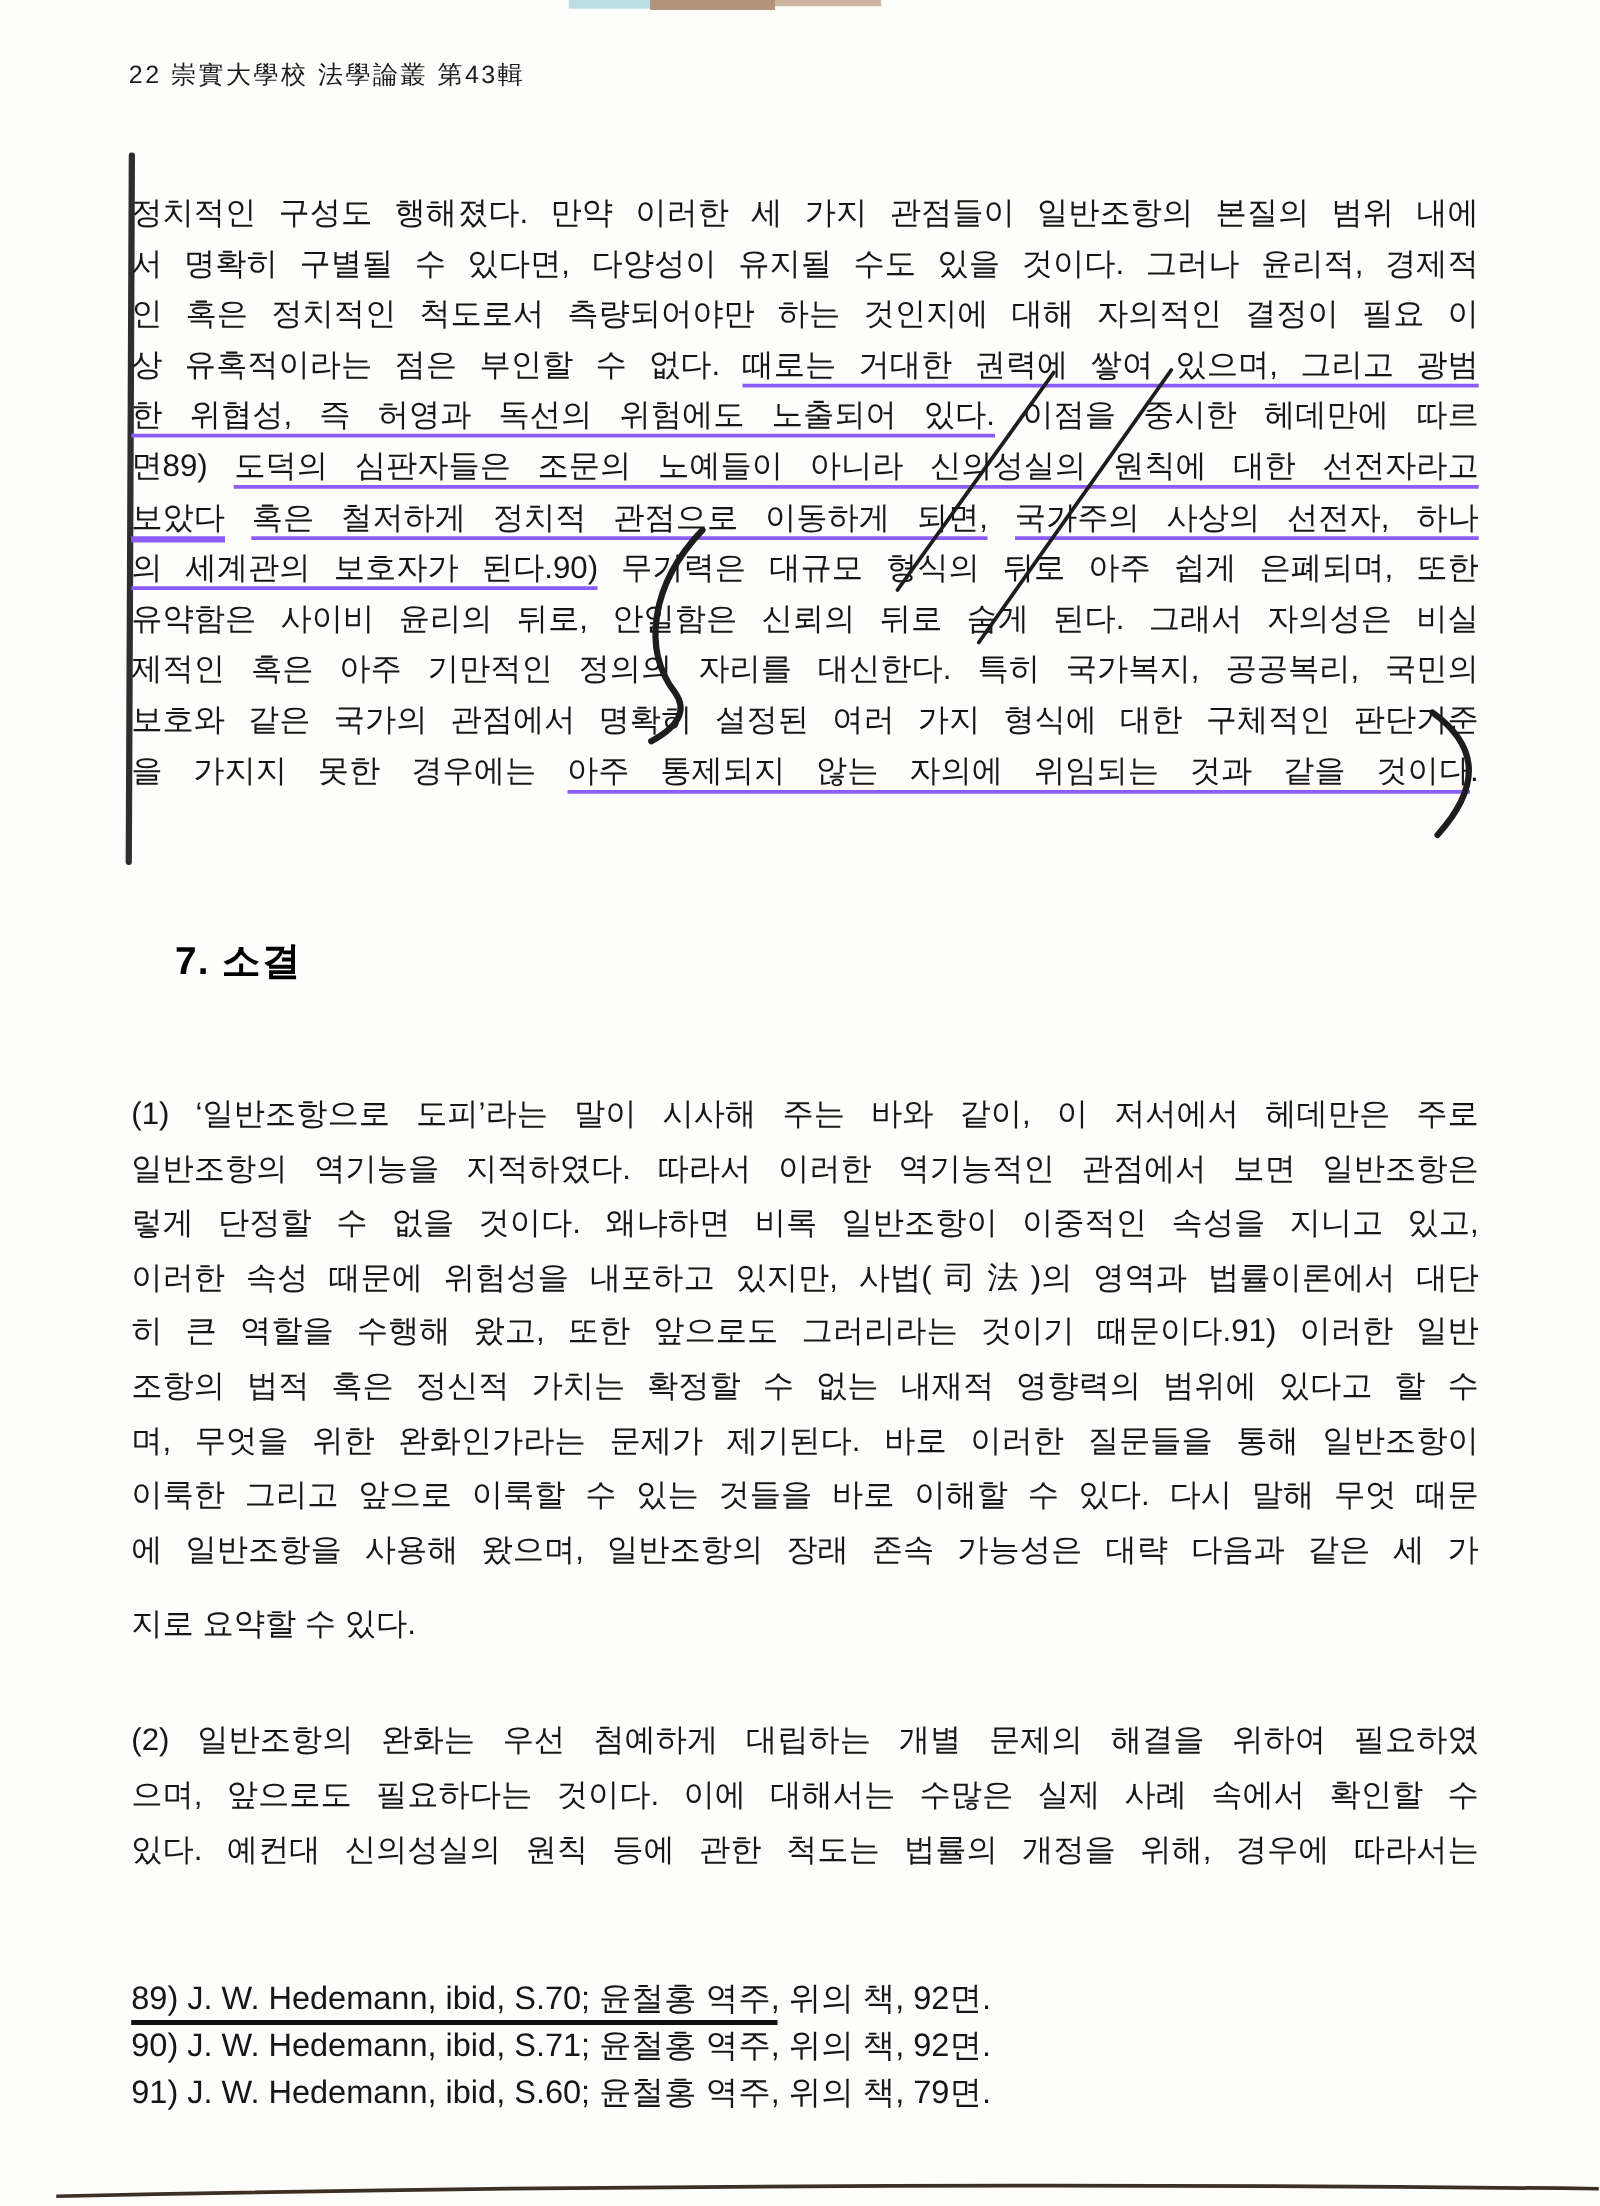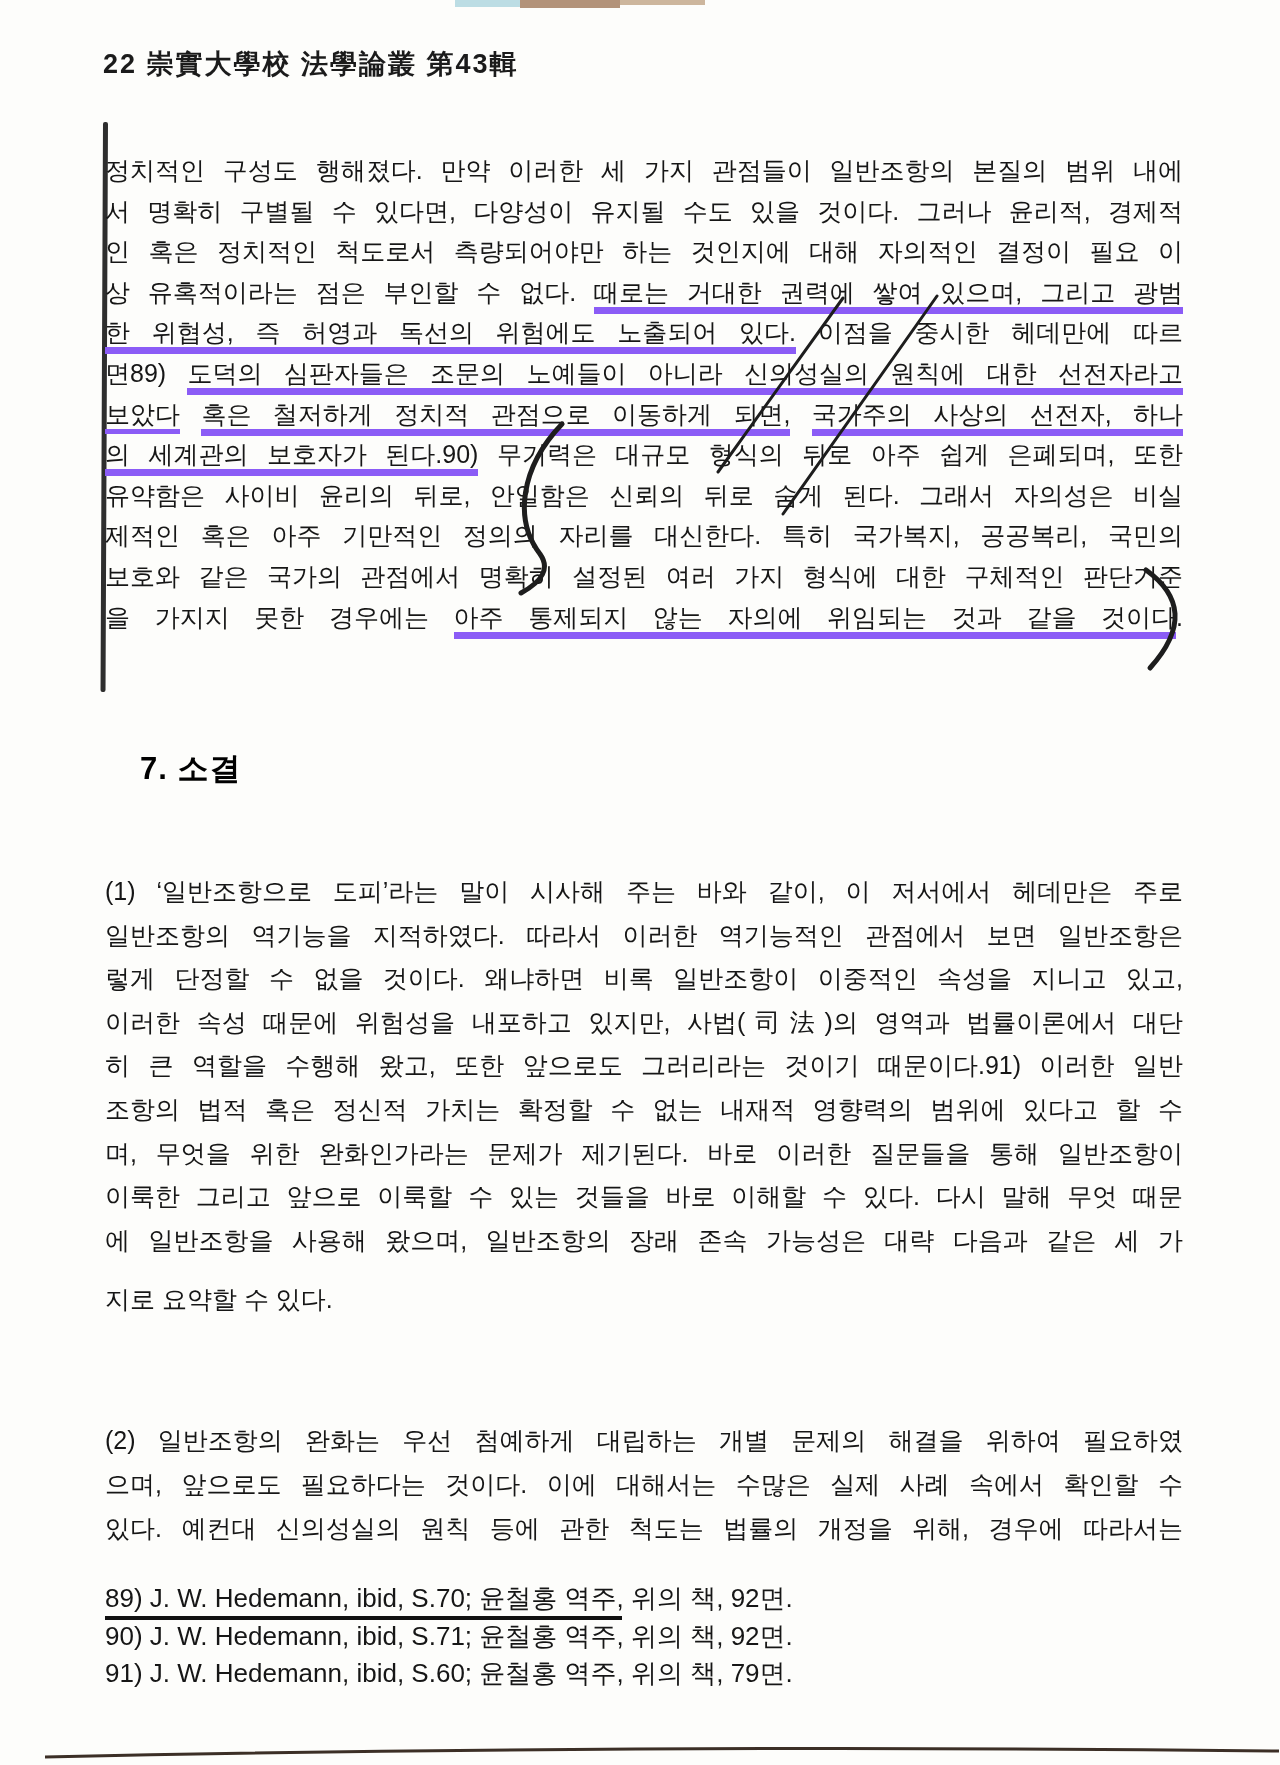--- a/index.html
+++ b/index.html
@@ -5,41 +5,41 @@
   html,body{margin:0;padding:0;}
   body{
     width:1280px;height:1765px;position:relative;overflow:hidden;
     background:#fdfdfb;
     font-family:"Liberation Sans","DejaVu Sans",sans-serif;
     color:#161616;
   }
   .abs{position:absolute;}
   
   #page-header{
-    left:103px;top:46px;font-size:27px;font-weight:bold;letter-spacing:2px;
+    left:103px;top:46px;font-size:20px;font-weight:normal;letter-spacing:2px;
     color:#1b1b1b;
   }
   
   #margin-line{
     left:103px;top:122px;width:5px;height:570px;background:#2e2e2e;
     transform:rotate(0.25deg);transform-origin:top left;border-radius:2px;
   }
   
   .textblock{left:105px;width:1078px;font-weight:400;}
   #para-block1{top:150px;font-size:25px;line-height:40.6px;}
   #section-heading{
     left:140px;top:748px;font-size:31px;font-weight:bold;color:#000000;letter-spacing:1px;
   }
   #para1{top:870px;font-size:25px;line-height:43.6px;}
-  #para2{top:1418px;font-size:25px;line-height:44px;}
+  #para2{top:1370px;font-size:25px;line-height:44px;}
   .tline{
     text-align:justify;text-align-last:justify;white-space:nowrap;
   }
   .tline.short{text-align-last:left;margin-top:16px;}
-  .u{border-bottom:7px solid #8b5cf6;padding-bottom:1px;}
+  .u{border-bottom:3px solid #8b5cf6;padding-bottom:1px;}
   .u2{border-bottom-width:5px;}
   
   #fn-rule{left:105px;top:1616px;width:517px;height:4px;background:#111;}
   #footnotes{left:105px;top:1580px;width:900px;font-size:26px;line-height:37.5px;font-weight:400;}
   .fnline{text-align:left;}
   
   #pen-overlay{left:0;top:0;width:1280px;height:1765px;pointer-events:none;}
   
   .edge-strip{top:0;height:7px;}
   #edge-blue{left:455px;width:65px;background:#bcdde4;}

